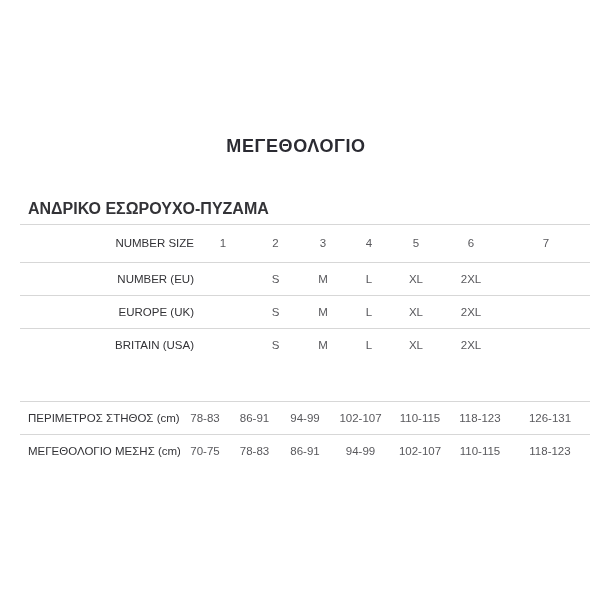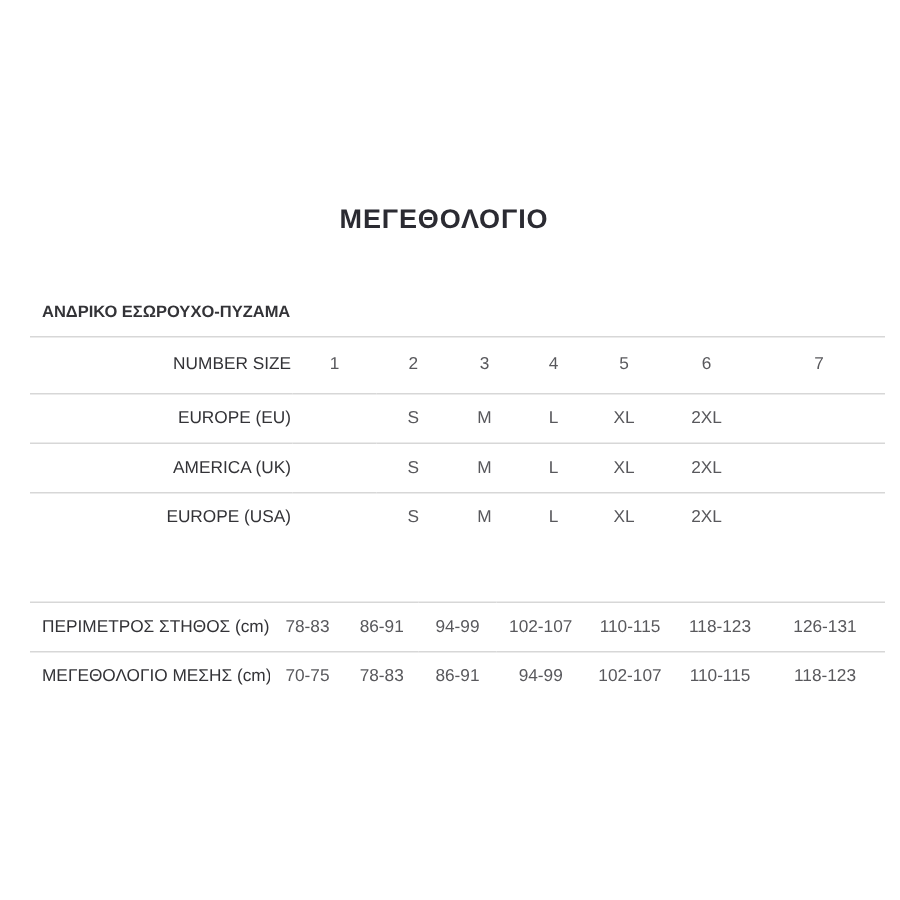--- a/index.html
+++ b/index.html
@@ -32,21 +32,21 @@
   }
 
   .content {
     position: absolute;
     top: 202px; left: 20px; width: 570px;
   }
 
   .section-title {
     display: block;
     padding: 0 0 9px 8px;
-    font-size: 11px;
+    font-size: 16px;
     font-weight: 700;
     color: var(--label-color);
     line-height: 13px;
     border-bottom: 1px solid var(--line-color);
   }
 
   table {
     width: 570px;
     border-collapse: collapse;
     table-layout: fixed;
@@ -105,41 +105,41 @@
             <td class="label">NUMBER SIZE</td>
             <td class="val">1</td>
             <td class="val">2</td>
             <td class="val">3</td>
             <td class="val">4</td>
             <td class="val">5</td>
             <td class="val">6</td>
             <td class="val">7</td>
           </tr>
           <tr>
-            <td class="label">EUROPE (EU)</td>
+            <td class="label">NUMBER (EU)</td>
             <td class="val"></td>
             <td class="val">S</td>
             <td class="val">M</td>
             <td class="val">L</td>
             <td class="val">XL</td>
             <td class="val">2XL</td>
             <td class="val"></td>
           </tr>
           <tr>
-            <td class="label">AMERICA (UK)</td>
+            <td class="label">EUROPE (UK)</td>
             <td class="val"></td>
             <td class="val">S</td>
             <td class="val">M</td>
             <td class="val">L</td>
             <td class="val">XL</td>
             <td class="val">2XL</td>
             <td class="val"></td>
           </tr>
           <tr>
-            <td class="label">EUROPE (USA)</td>
+            <td class="label">BRITAIN (USA)</td>
             <td class="val"></td>
             <td class="val">S</td>
             <td class="val">M</td>
             <td class="val">L</td>
             <td class="val">XL</td>
             <td class="val">2XL</td>
             <td class="val"></td>
           </tr>
         </tbody>
     </table>

